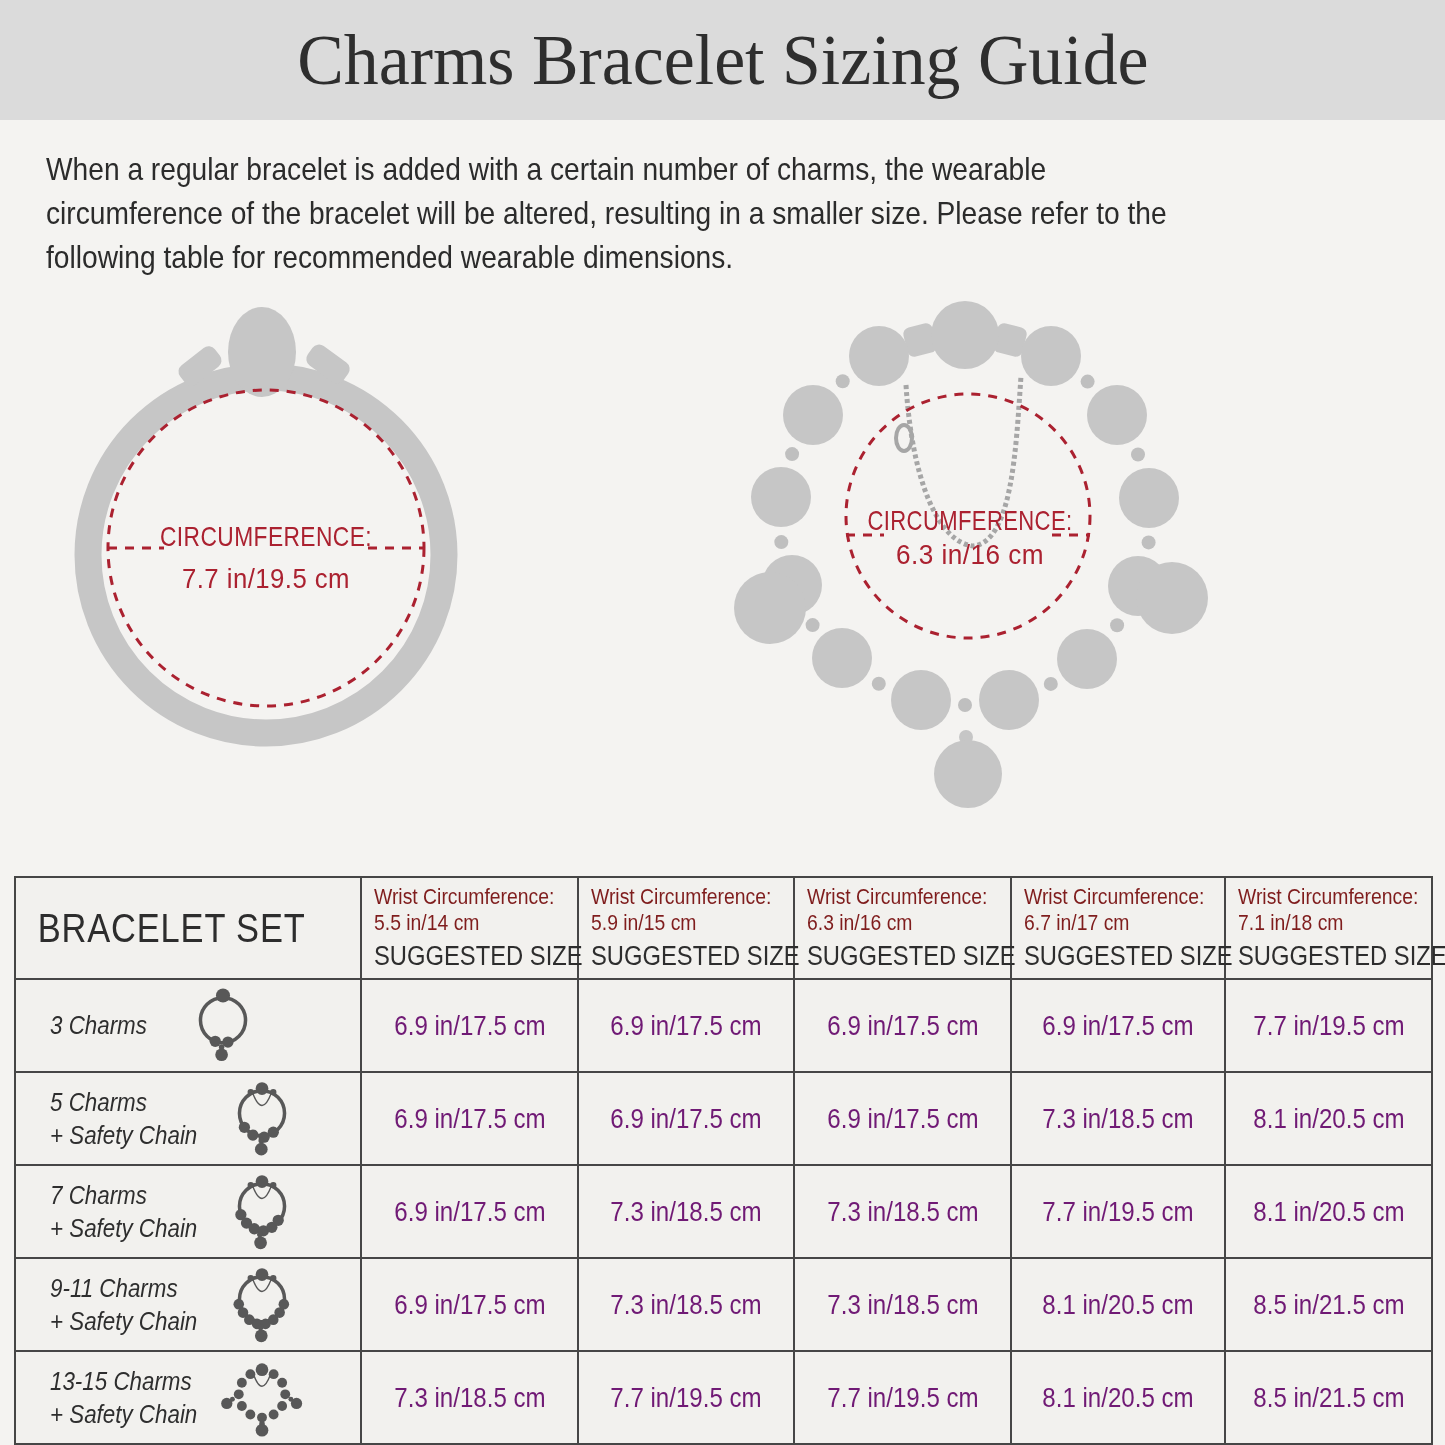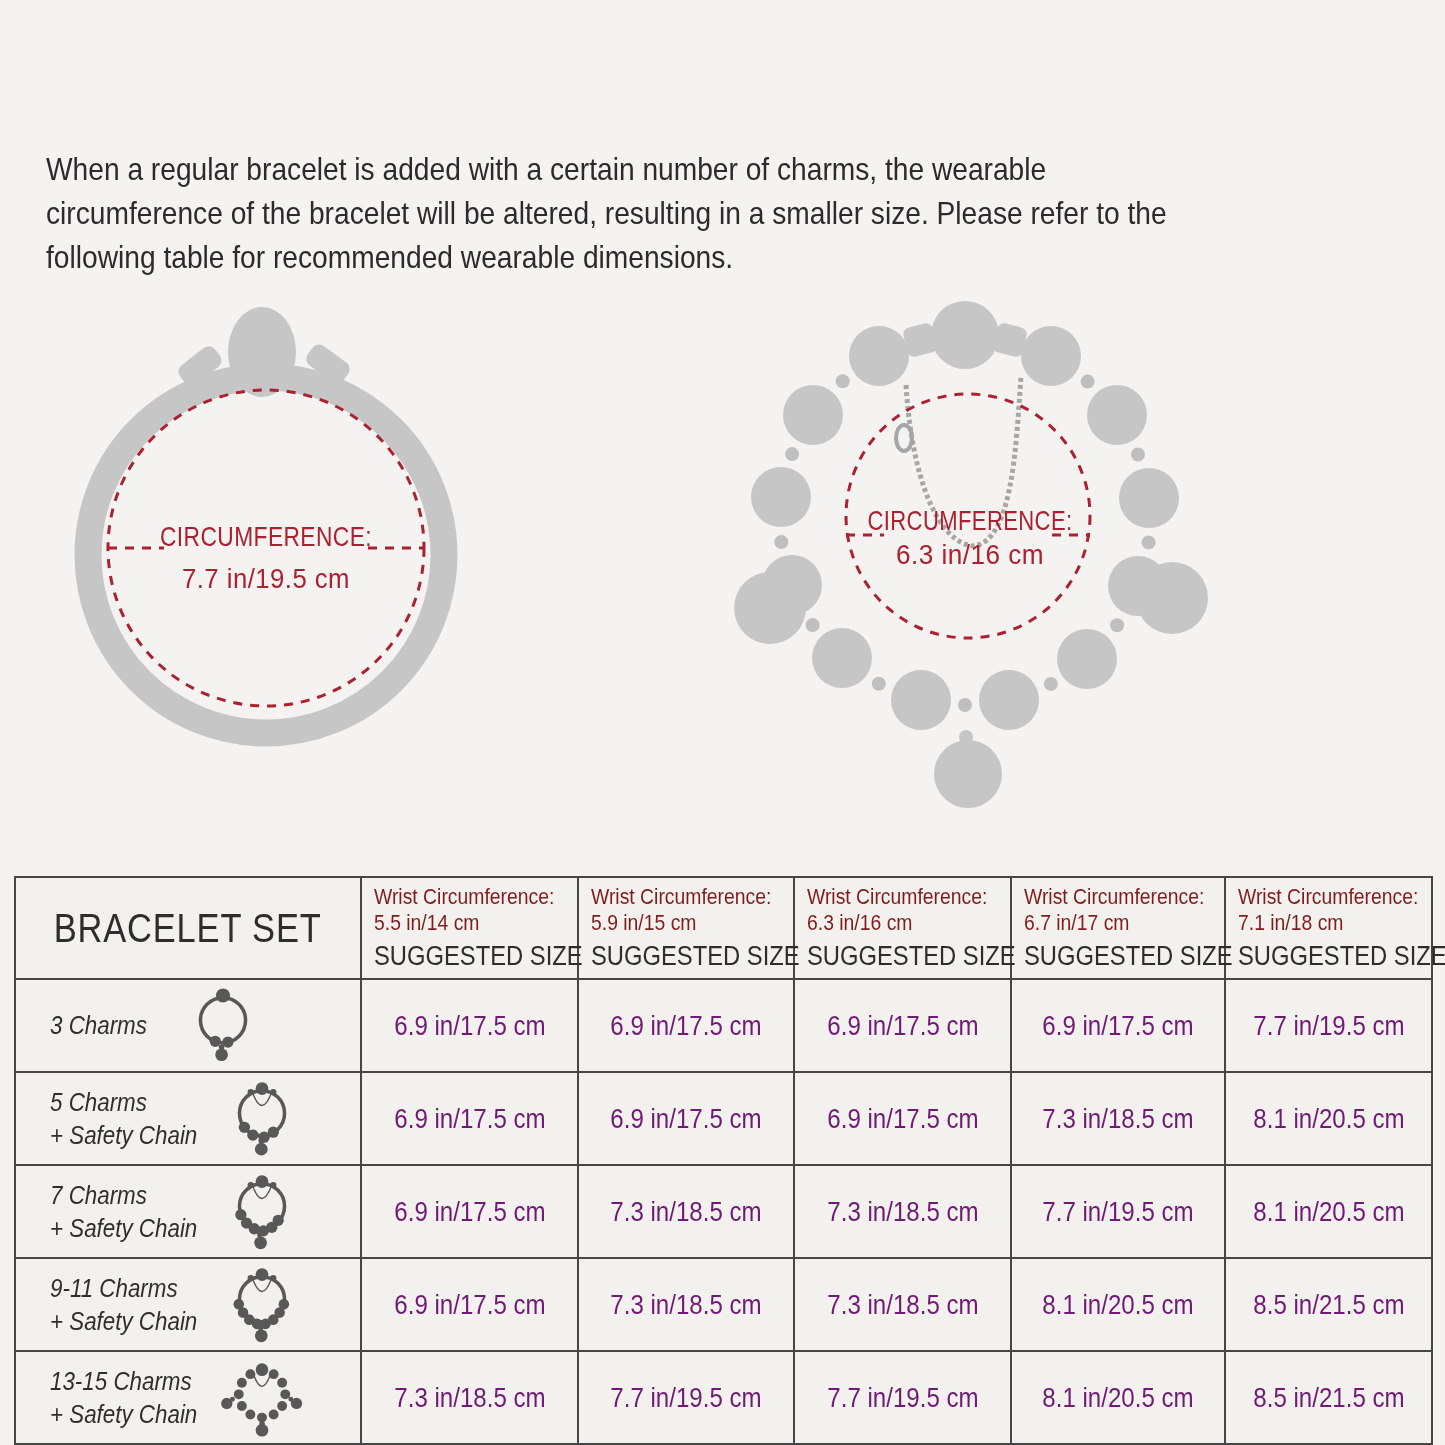--- a/index.html
+++ b/index.html
@@ -27,21 +27,21 @@
            font-family:"Liberation Sans", sans-serif; }
   .chain { fill:none; stroke:#a6a6a6; stroke-width:5; stroke-dasharray:4 3; }
   .hook  { fill:none; stroke:#a6a6a6; stroke-width:4; }
 
   
   .size-table { position:absolute; left:14px; top:876px; width:1417px;
                 border-collapse:collapse; table-layout:fixed; background:#f2f1ee; }
   .size-table th, .size-table td { border:2px solid #464646; padding:0; vertical-align:middle; }
   tr.head { height:102px; }
   tr.r    { height:93px;  }
-  th.set-h { text-align:center; }
+  th.set-h { text-align:left; }
   th.set-h .cx { display:inline-block; font-size:40px; letter-spacing:1px; color:#2d2d2d;
                  transform:scaleX(0.86); white-space:nowrap; font-weight:normal; }
   th.wr { text-align:left; padding:6px 0 6px 12px; font-weight:normal; }
   .wrist { color:#7f1d1d; font-size:22px; line-height:26px; }
   .wrist span { display:block; transform:scaleX(0.88); transform-origin:0 50%; white-space:nowrap; }
   .sugg { color:#2d2d2d; font-size:27px; margin-top:5px; transform:scaleX(0.88);
           transform-origin:0 50%; white-space:nowrap; }
   .set-cell { display:flex; align-items:center; height:100%;font-style:italic; }
   .labels { flex:1 1 auto; padding-left:34px; font-size:26px; color:#2e2e2e; }
   .labels span { display:block; transform:scaleX(0.86); transform-origin:0 50%;
@@ -51,20 +51,23 @@
   .mini .mring { fill:none; stroke:#585858; stroke-width:5; }
   .mini .mchain { fill:none; stroke:#585858; stroke-width:2; }
   td.val { text-align:center; font-size:28px; color:#701a75; }
   td.val .cx { display:inline-block; transform:scaleX(0.86); white-space:nowrap; }
 </style>
 </head>
 <body>
 
 <div class="page">
 
+  <header class="band">
+    <h1>Charms Bracelet Sizing Guide</h1>
+  </header>
 
   <p class="intro">
     <span class="iline">When a regular bracelet is added with a certain number of charms, the wearable</span>
     <span class="iline">circumference of the bracelet will be altered, resulting in a smaller size. Please refer to the</span>
     <span class="iline">following table for recommended wearable dimensions.</span>
   </p>
 
   <svg class="svg-plain" width="420" height="500" viewBox="0 0 420 500">
     <circle class="ring" cx="206" cy="265" r="178"></circle>
     <rect class="metal" x="118" y="64" width="44" height="24" rx="8" transform="rotate(-38 140 76)"></rect>

